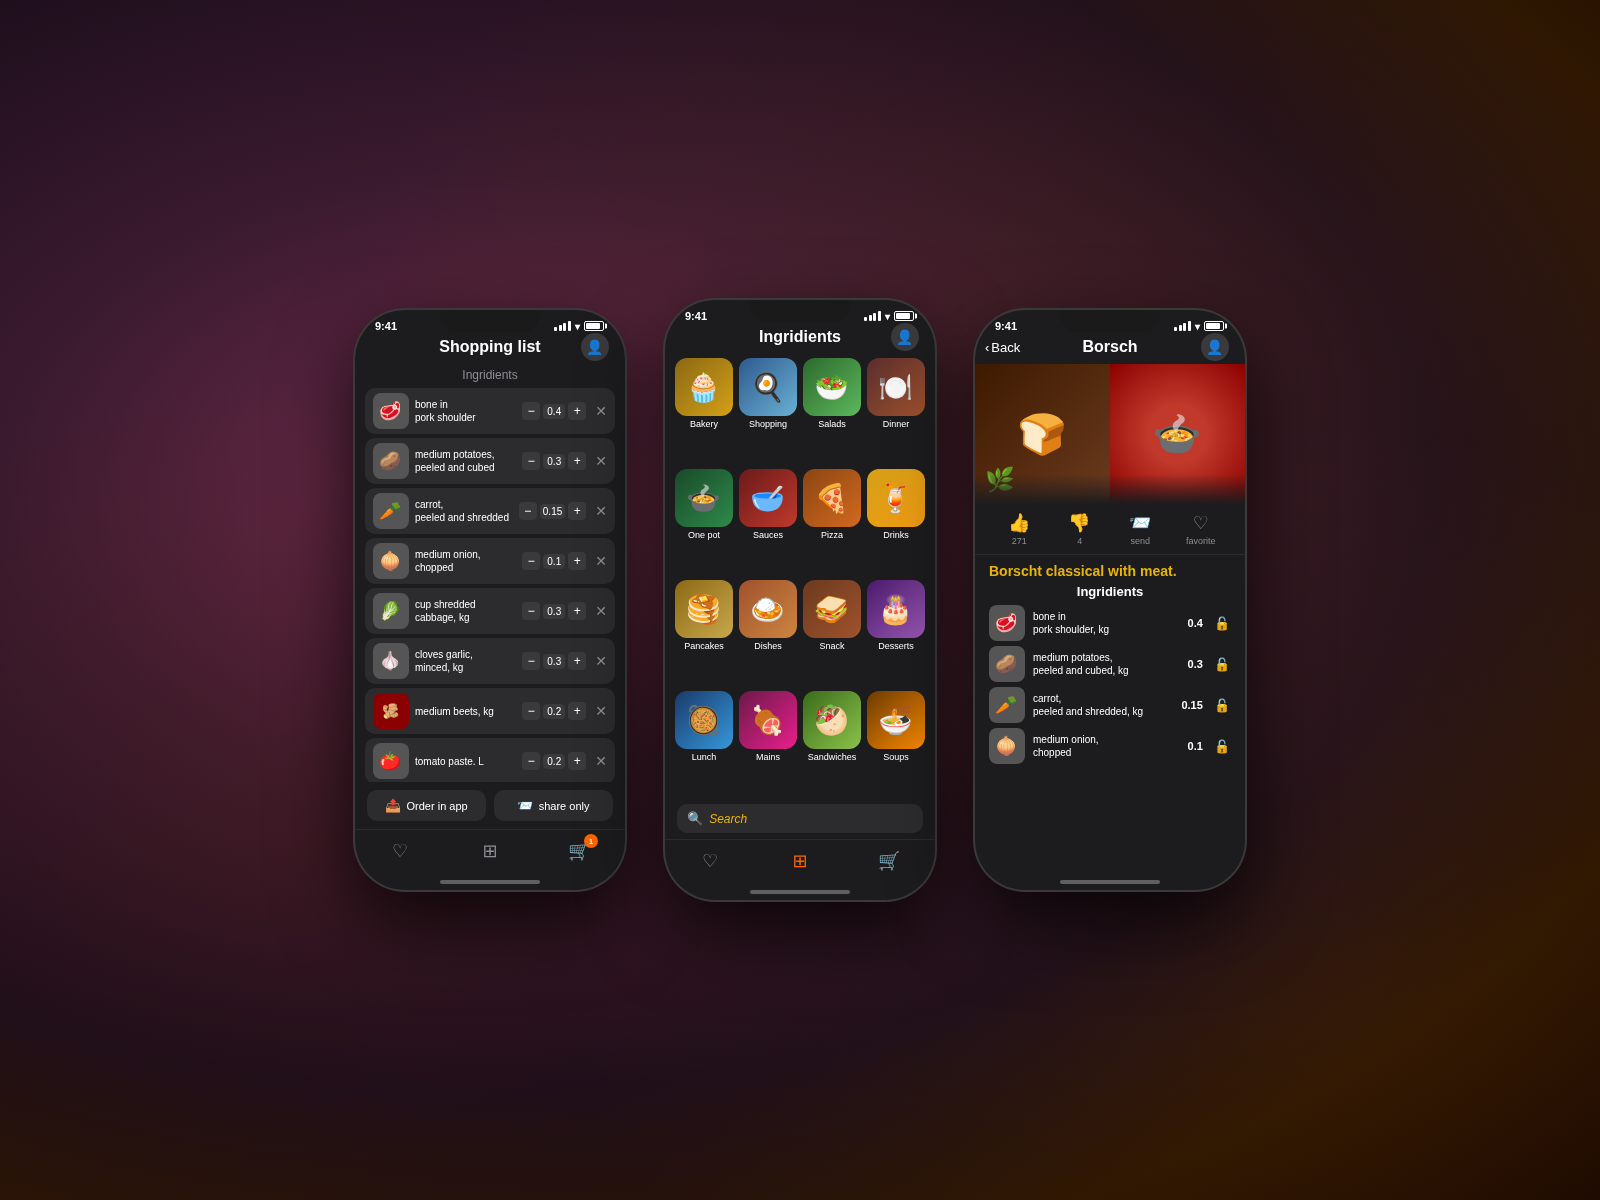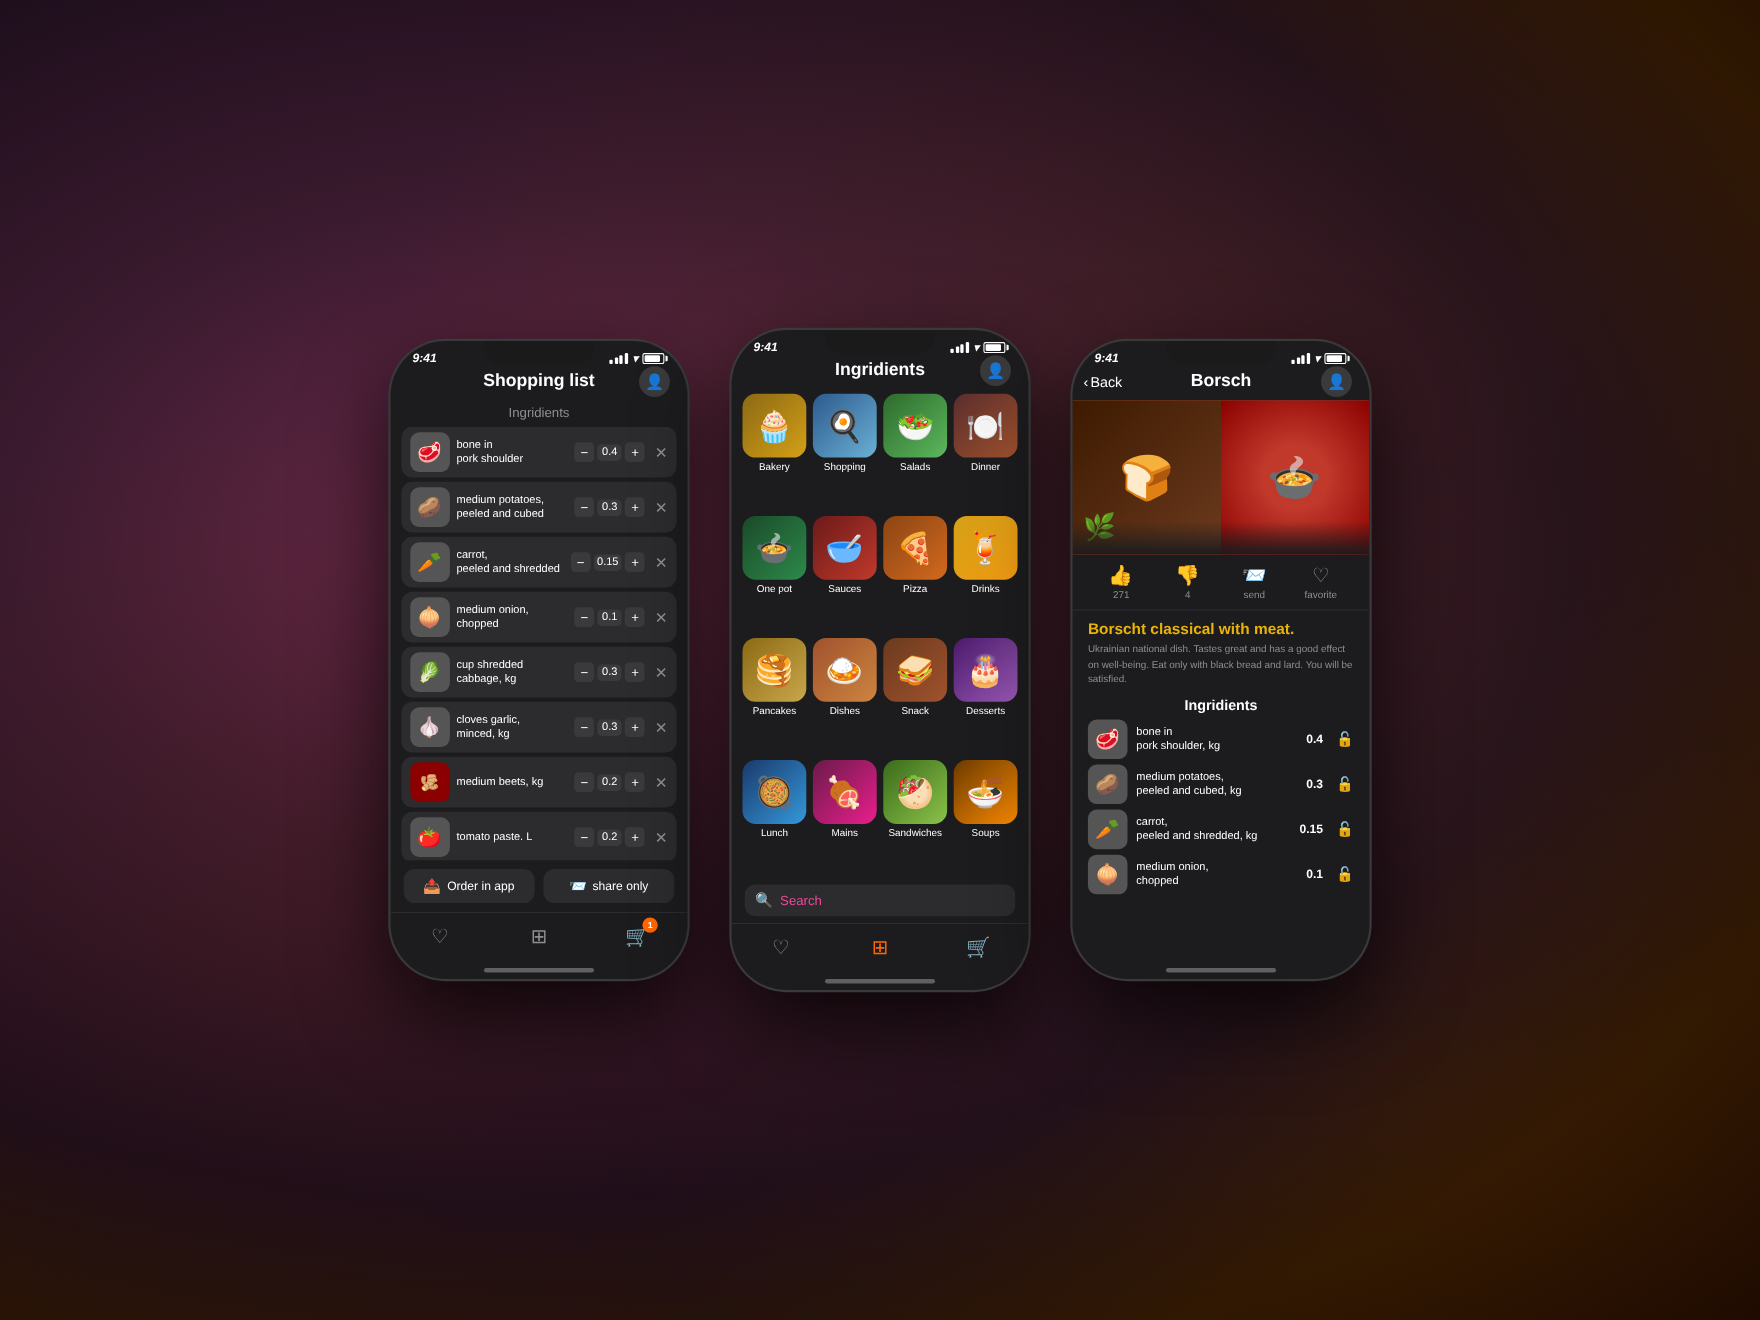--- a/index.html
+++ b/index.html
@@ -65,21 +65,20 @@
     .status-bar {
       display: flex;
       justify-content: space-between;
       align-items: center;
       padding: 10px 20px 2px;
       font-size: 11px;
       font-weight: 600;
       color: #fff;
       flex-shrink: 0;
       z-index: 5;
-      font-style: italic;
     }
     .status-icons { display: flex; align-items: center; gap: 4px; }
     .signal-bars { display: flex; align-items: flex-end; gap: 1.5px; }
     .signal-bars span {
       background: #fff;
       width: 3px;
       border-radius: 1px;
     }
     .wifi-icon { font-size: 10px; }
     .battery {
@@ -332,21 +331,21 @@
       margin: 4px 12px 6px;
       background: #2c2c2e;
       border-radius: 10px;
       display: flex;
       align-items: center;
       padding: 7px 10px;
       gap: 6px;
       flex-shrink: 0;
     }
     .search-bar .search-icon { color: #8e8e93; font-size: 13px; }
-    .search-placeholder { color: #ec4899; font-size: 12px; }
+    .search-placeholder { color: #eab308; font-size: 12px; font-style: italic; }
 
     
     .recipe-hero {
       width: 100%;
       height: 140px;
       background: linear-gradient(135deg, #8b4513 0%, #c0392b 50%, #922b21 100%);
       flex-shrink: 0;
       overflow: hidden;
       display: flex;
       align-items: center;
@@ -795,21 +794,20 @@
         <span class="reaction-label">send</span>
       </div>
       <div class="reaction-item">
         <span class="reaction-icon" style="color:#8e8e93;">♡</span>
         <span class="reaction-label">favorite</span>
       </div>
     </div>
 
     <div class="recipe-content">
       <div class="recipe-title">Borscht classical with meat.</div>
-      <div class="recipe-desc">Ukrainian national dish. Tastes great and has a good effect on well-being. Eat only with black bread and lard. You will be satisfied.</div>
       <div class="ingredients-title">Ingridients</div>
       <div class="recipe-ing-list">
         <div class="recipe-ing-row">
           <div class="recipe-ing-img">🥩</div>
           <div class="recipe-ing-name">bone in<br>pork shoulder, kg</div>
           <span class="recipe-ing-qty">0.4</span>
           <span class="lock-icon">🔓</span>
         </div>
         <div class="recipe-ing-row">
           <div class="recipe-ing-img">🥔</div>

